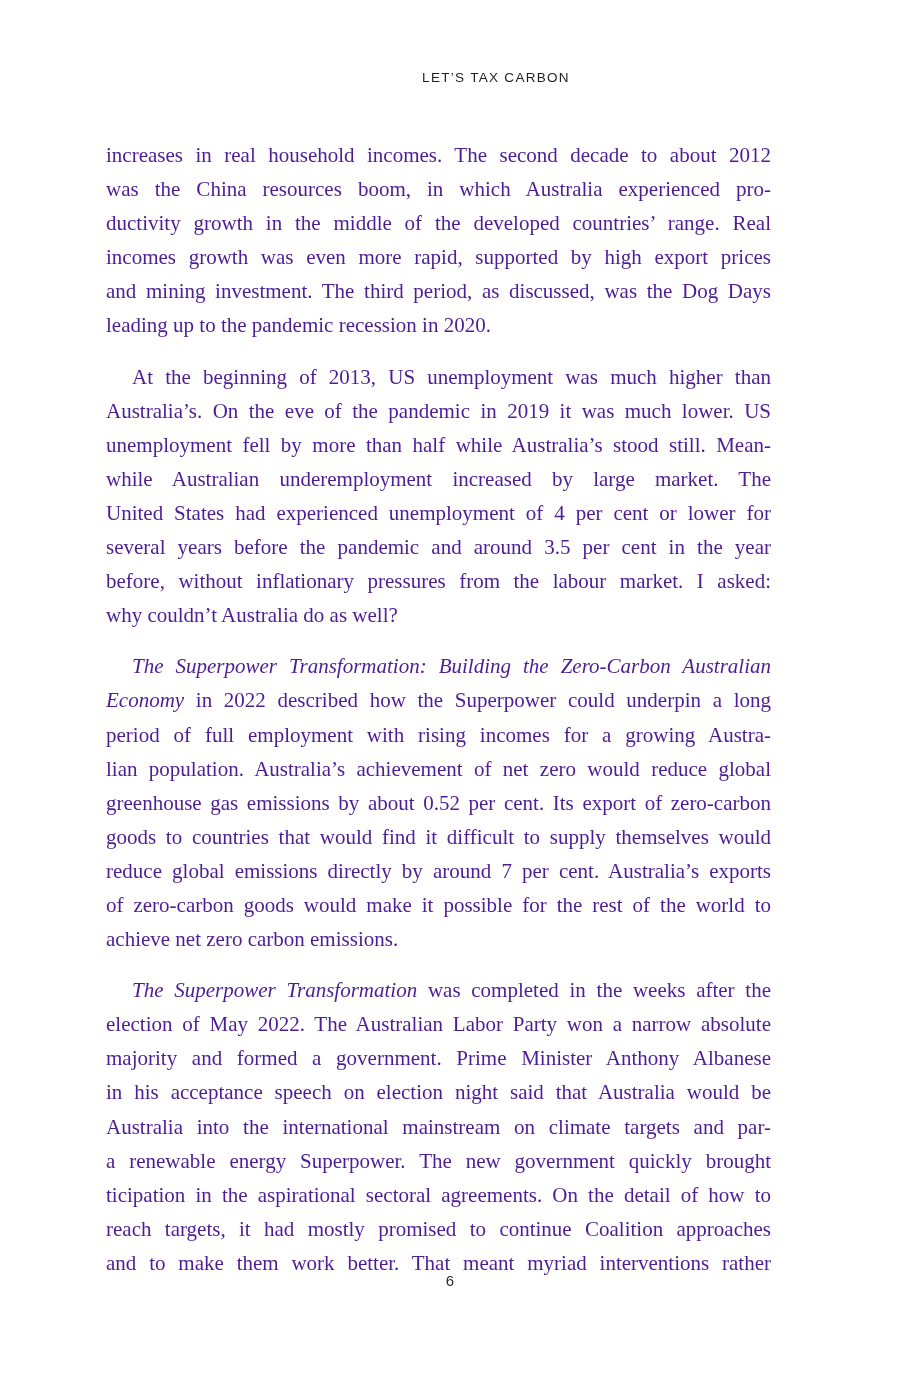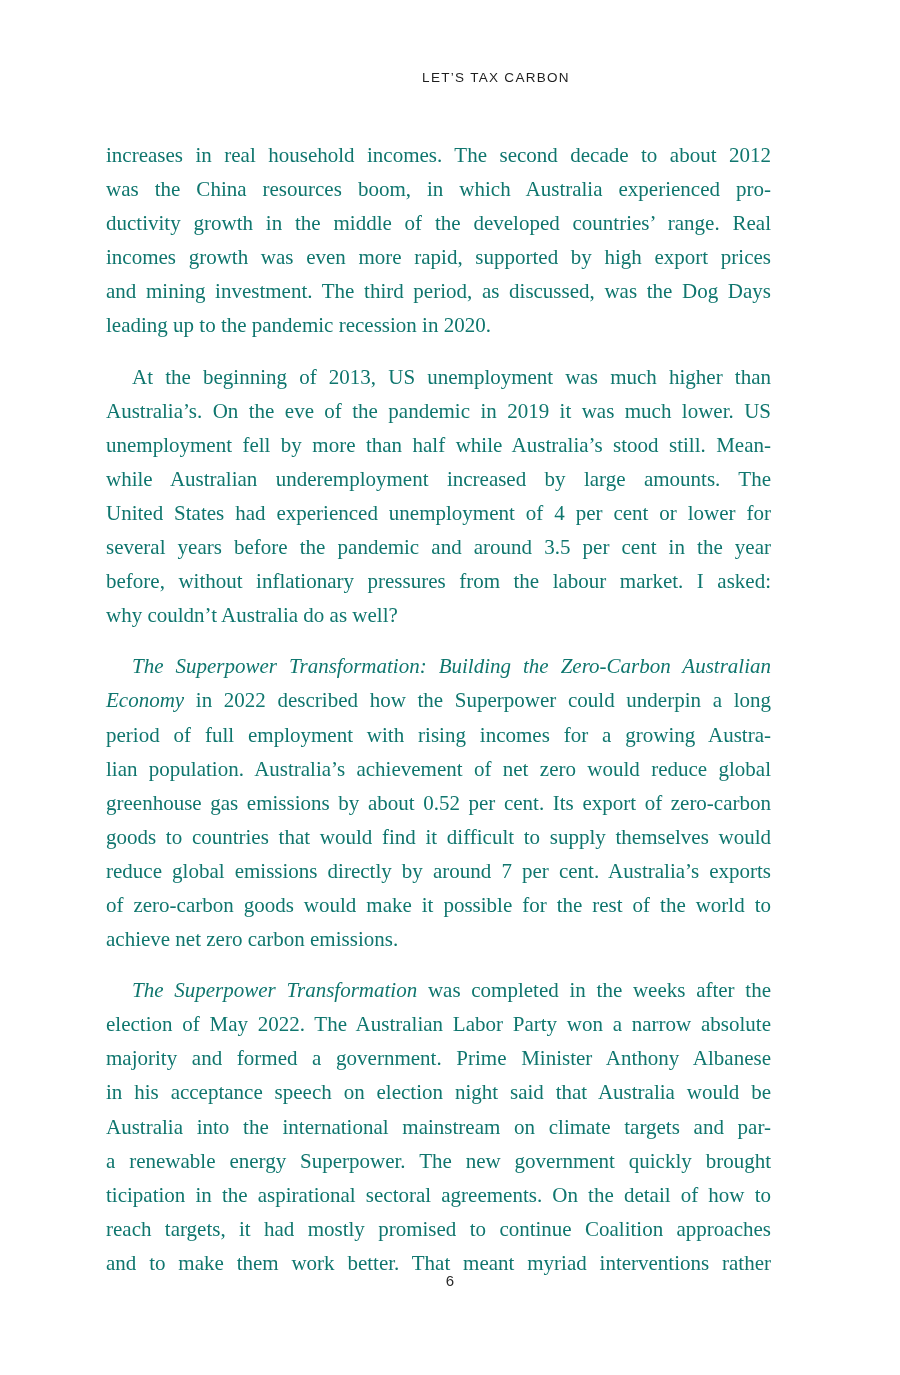--- a/index.html
+++ b/index.html
@@ -32,21 +32,21 @@
     font-weight: 500;
     padding-left: 46px;
   }
   .body-text {
     position: absolute;
     left: 106px;
     top: 138px;
     width: 665px;
     font-family: "Liberation Serif", "DejaVu Serif", serif;
     font-size: 21px;
-    color: #0f766e;
+    color: #4c1d95;
   }
   .line {
     height: 34.1px;
     line-height: 34.1px;
     white-space: nowrap;
     text-align: justify;
     text-align-last: justify;
   }
   .line.last {
     text-align-last: left;
@@ -81,21 +81,21 @@
         <div class="line"><span>was the China resources boom, in which Australia experienced pro-</span></div>
         <div class="line"><span>ductivity growth in the middle of the developed countries’ range. Real</span></div>
         <div class="line"><span>incomes growth was even more rapid, supported by high export prices</span></div>
         <div class="line"><span>and mining investment. The third period, as discussed, was the Dog Days</span></div>
         <div class="line last"><span>leading up to the pandemic recession in 2020.</span></div>
       </div>
       <div>
         <div class="line indent"><span>At the beginning of 2013, US unemployment was much higher than</span></div>
         <div class="line"><span>Australia’s. On the eve of the pandemic in 2019 it was much lower. US</span></div>
         <div class="line"><span>unemployment fell by more than half while Australia’s stood still. Mean-</span></div>
-        <div class="line"><span>while Australian underemployment increased by large amounts. The</span></div>
+        <div class="line"><span>while Australian underemployment increased by large market. The</span></div>
         <div class="line"><span>United States had experienced unemployment of 4 per cent or lower for</span></div>
         <div class="line"><span>several years before the pandemic and around 3.5 per cent in the year</span></div>
         <div class="line"><span>before, without inflationary pressures from the labour market. I asked:</span></div>
         <div class="line last"><span>why couldn’t Australia do as well?</span></div>
       </div>
       <div>
         <div class="line indent"><span class="ital">The Superpower Transformation: Building the Zero-Carbon Australian</span></div>
         <div class="line"><span class="ital">Economy</span><span> in 2022 described how the Superpower could underpin a long</span></div>
         <div class="line"><span>period of full employment with rising incomes for a growing Austra-</span></div>
         <div class="line"><span>lian population. Australia’s achievement of net zero would reduce global</span></div>

